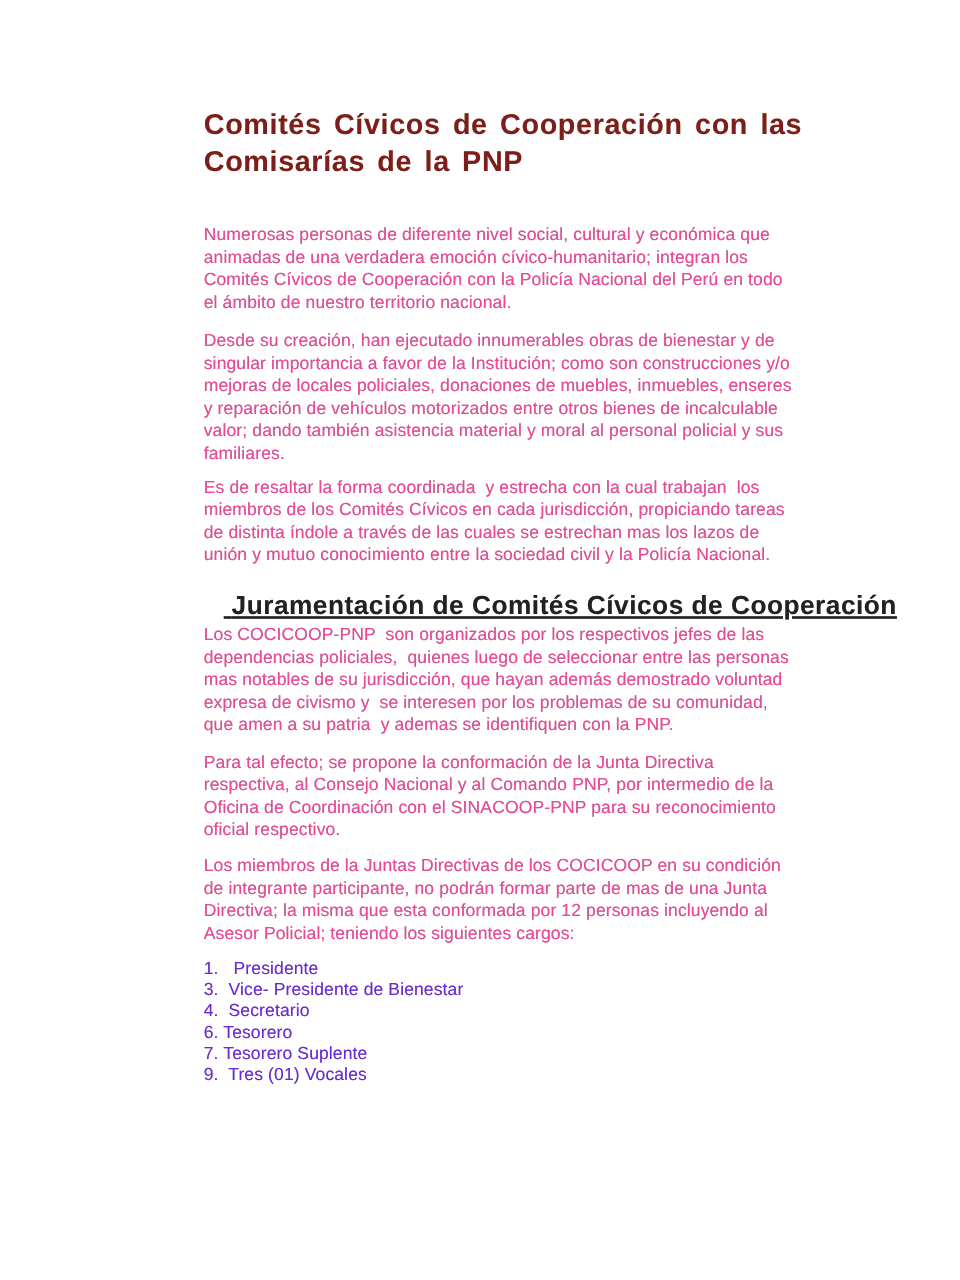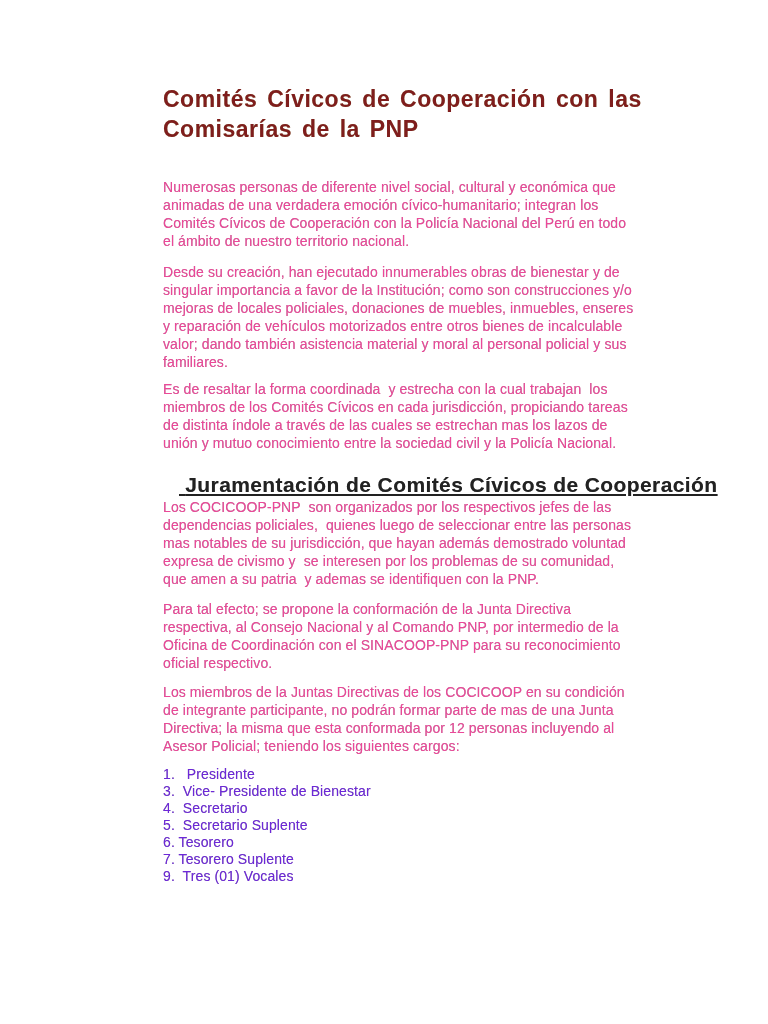--- a/index.html
+++ b/index.html
@@ -124,19 +124,18 @@
 
   <p class="para p6">Los miembros de la Juntas Directivas de los COCICOOP en su condición
 de integrante participante, no podrán formar parte de mas de una Junta
 Directiva; la misma que esta conformada por 12 personas incluyendo al
 Asesor Policial; teniendo los siguientes cargos:</p>
 
   <div class="list">
     <div class="list-item">1.   Presidente</div>
     <div class="list-item">3.  Vice- Presidente de Bienestar</div>
     <div class="list-item">4.  Secretario</div>
-    <div class="list-item">5.  Secretario Suplente</div>
     <div class="list-item">6. Tesorero</div>
     <div class="list-item">7. Tesorero Suplente</div>
     <div class="list-item">9.  Tres (01) Vocales</div>
   </div>
 
 </div>
 
 </body></html>

